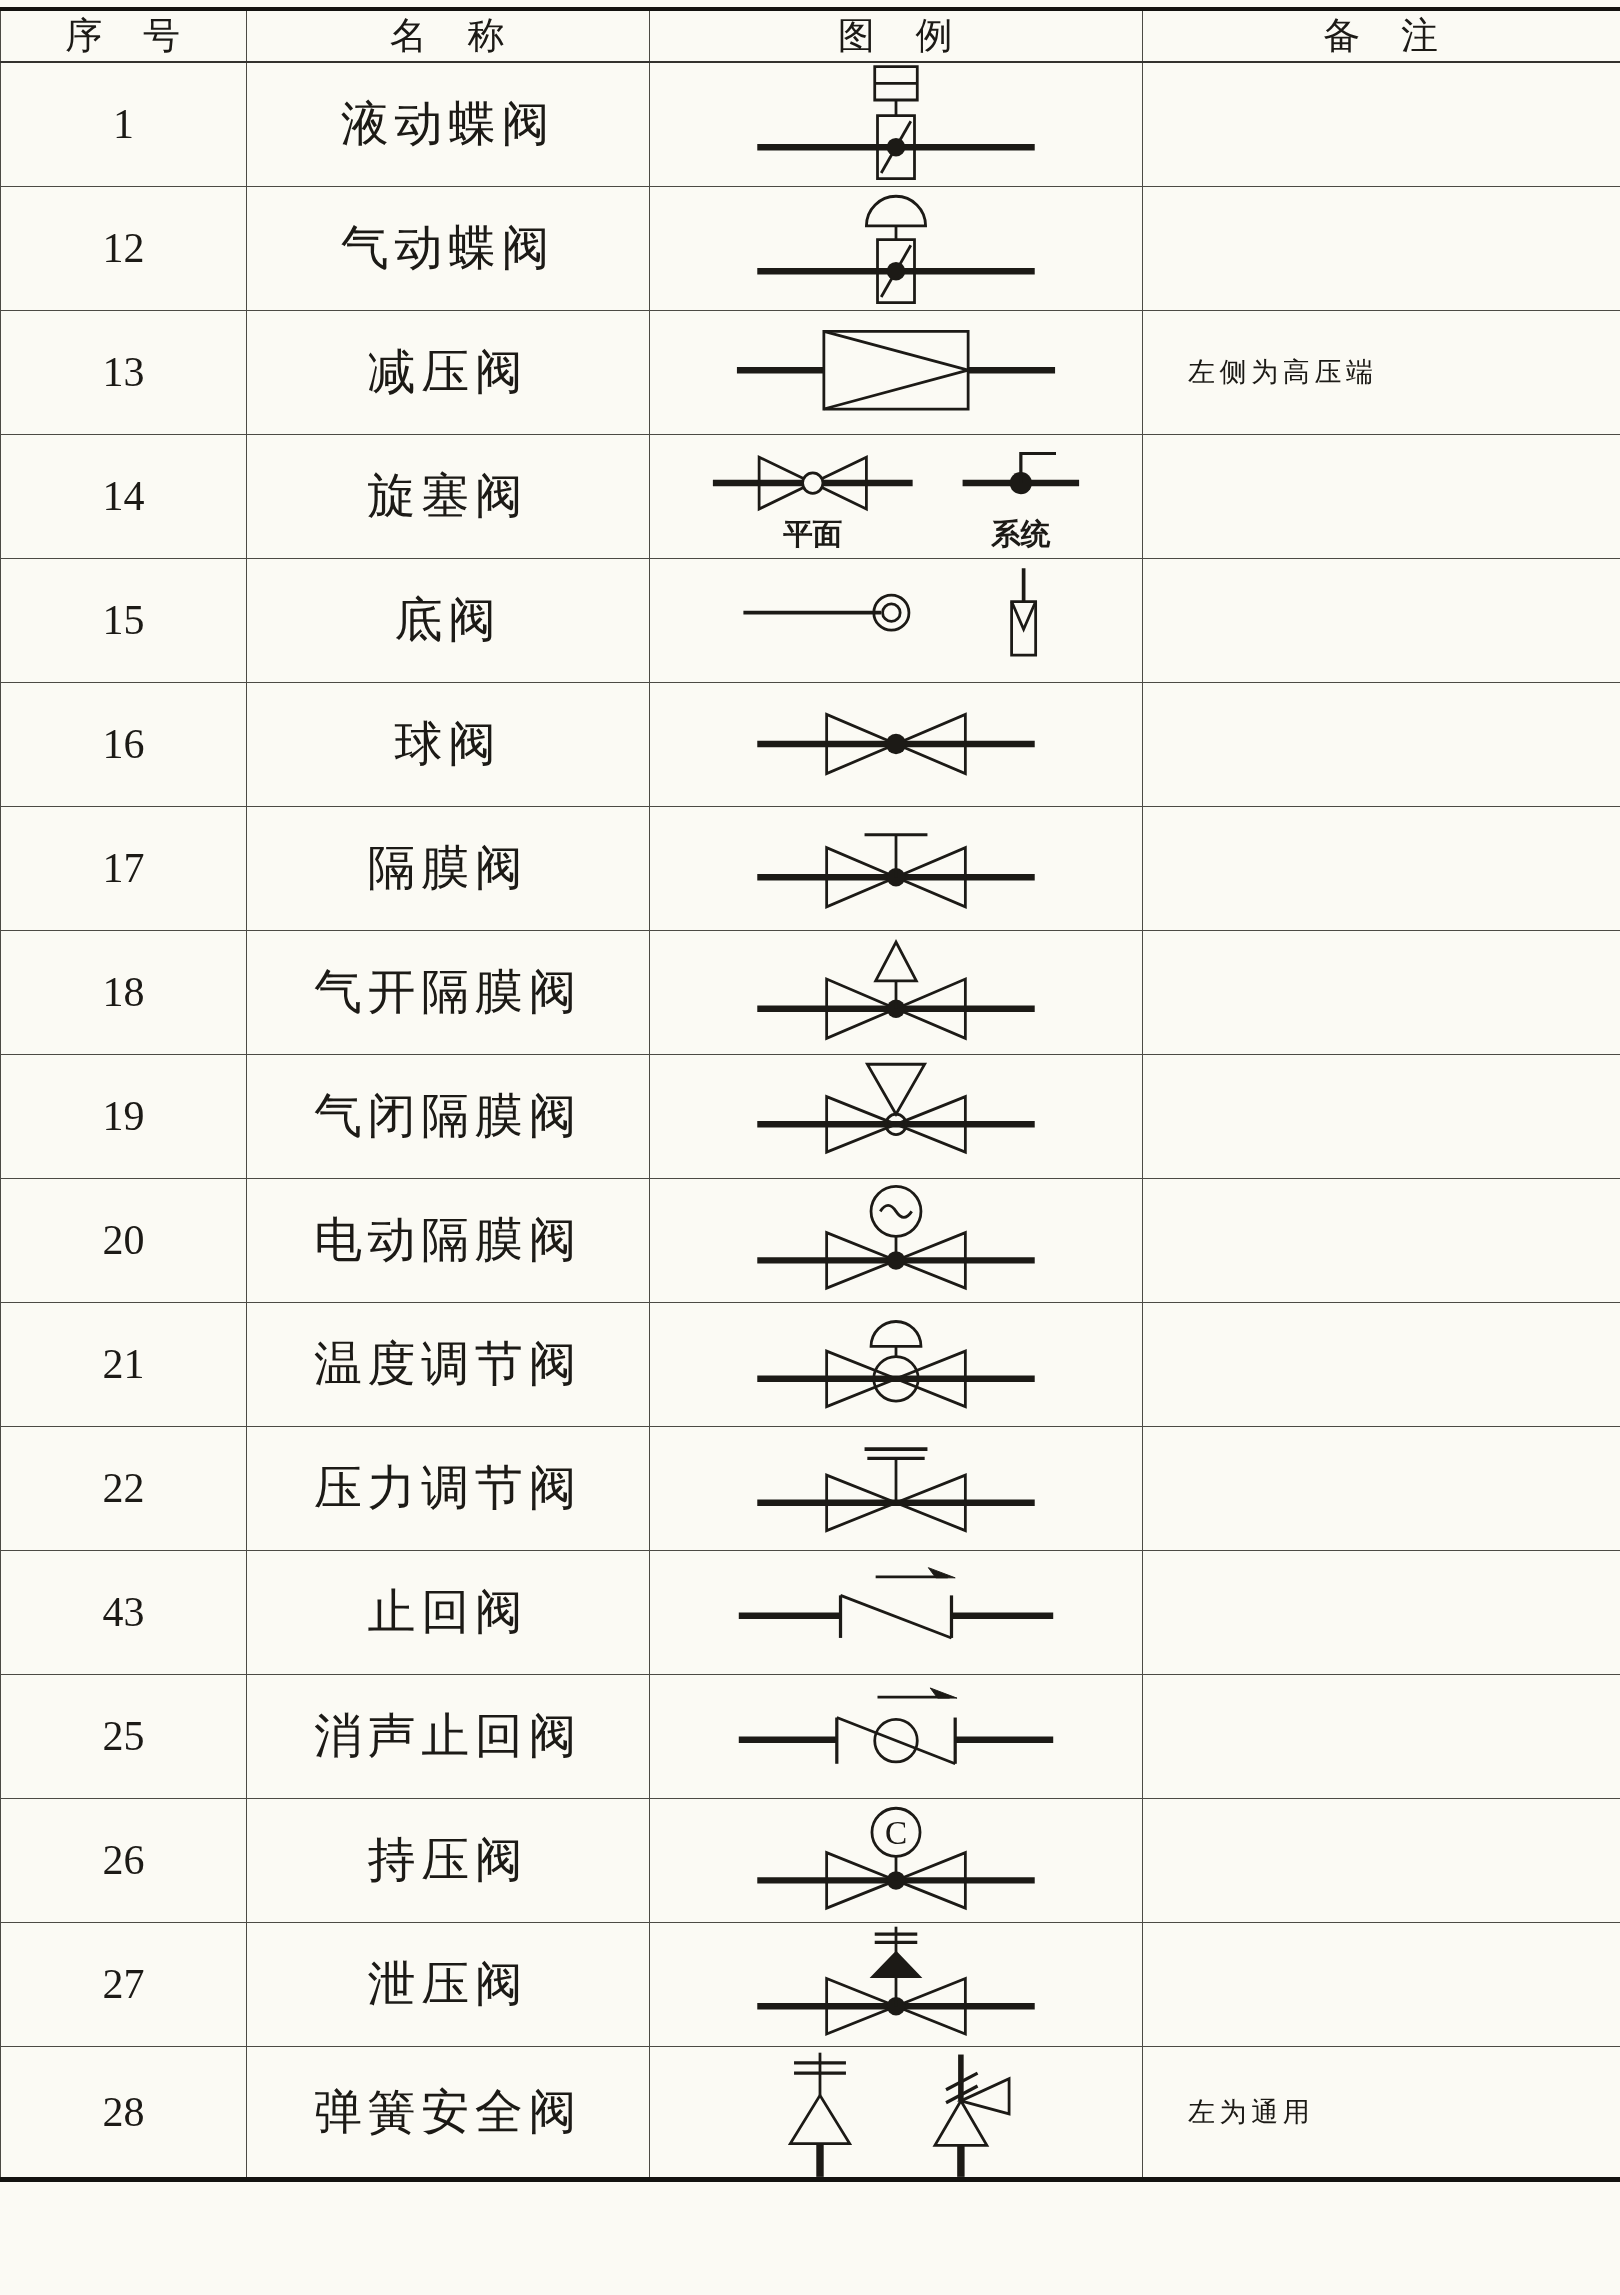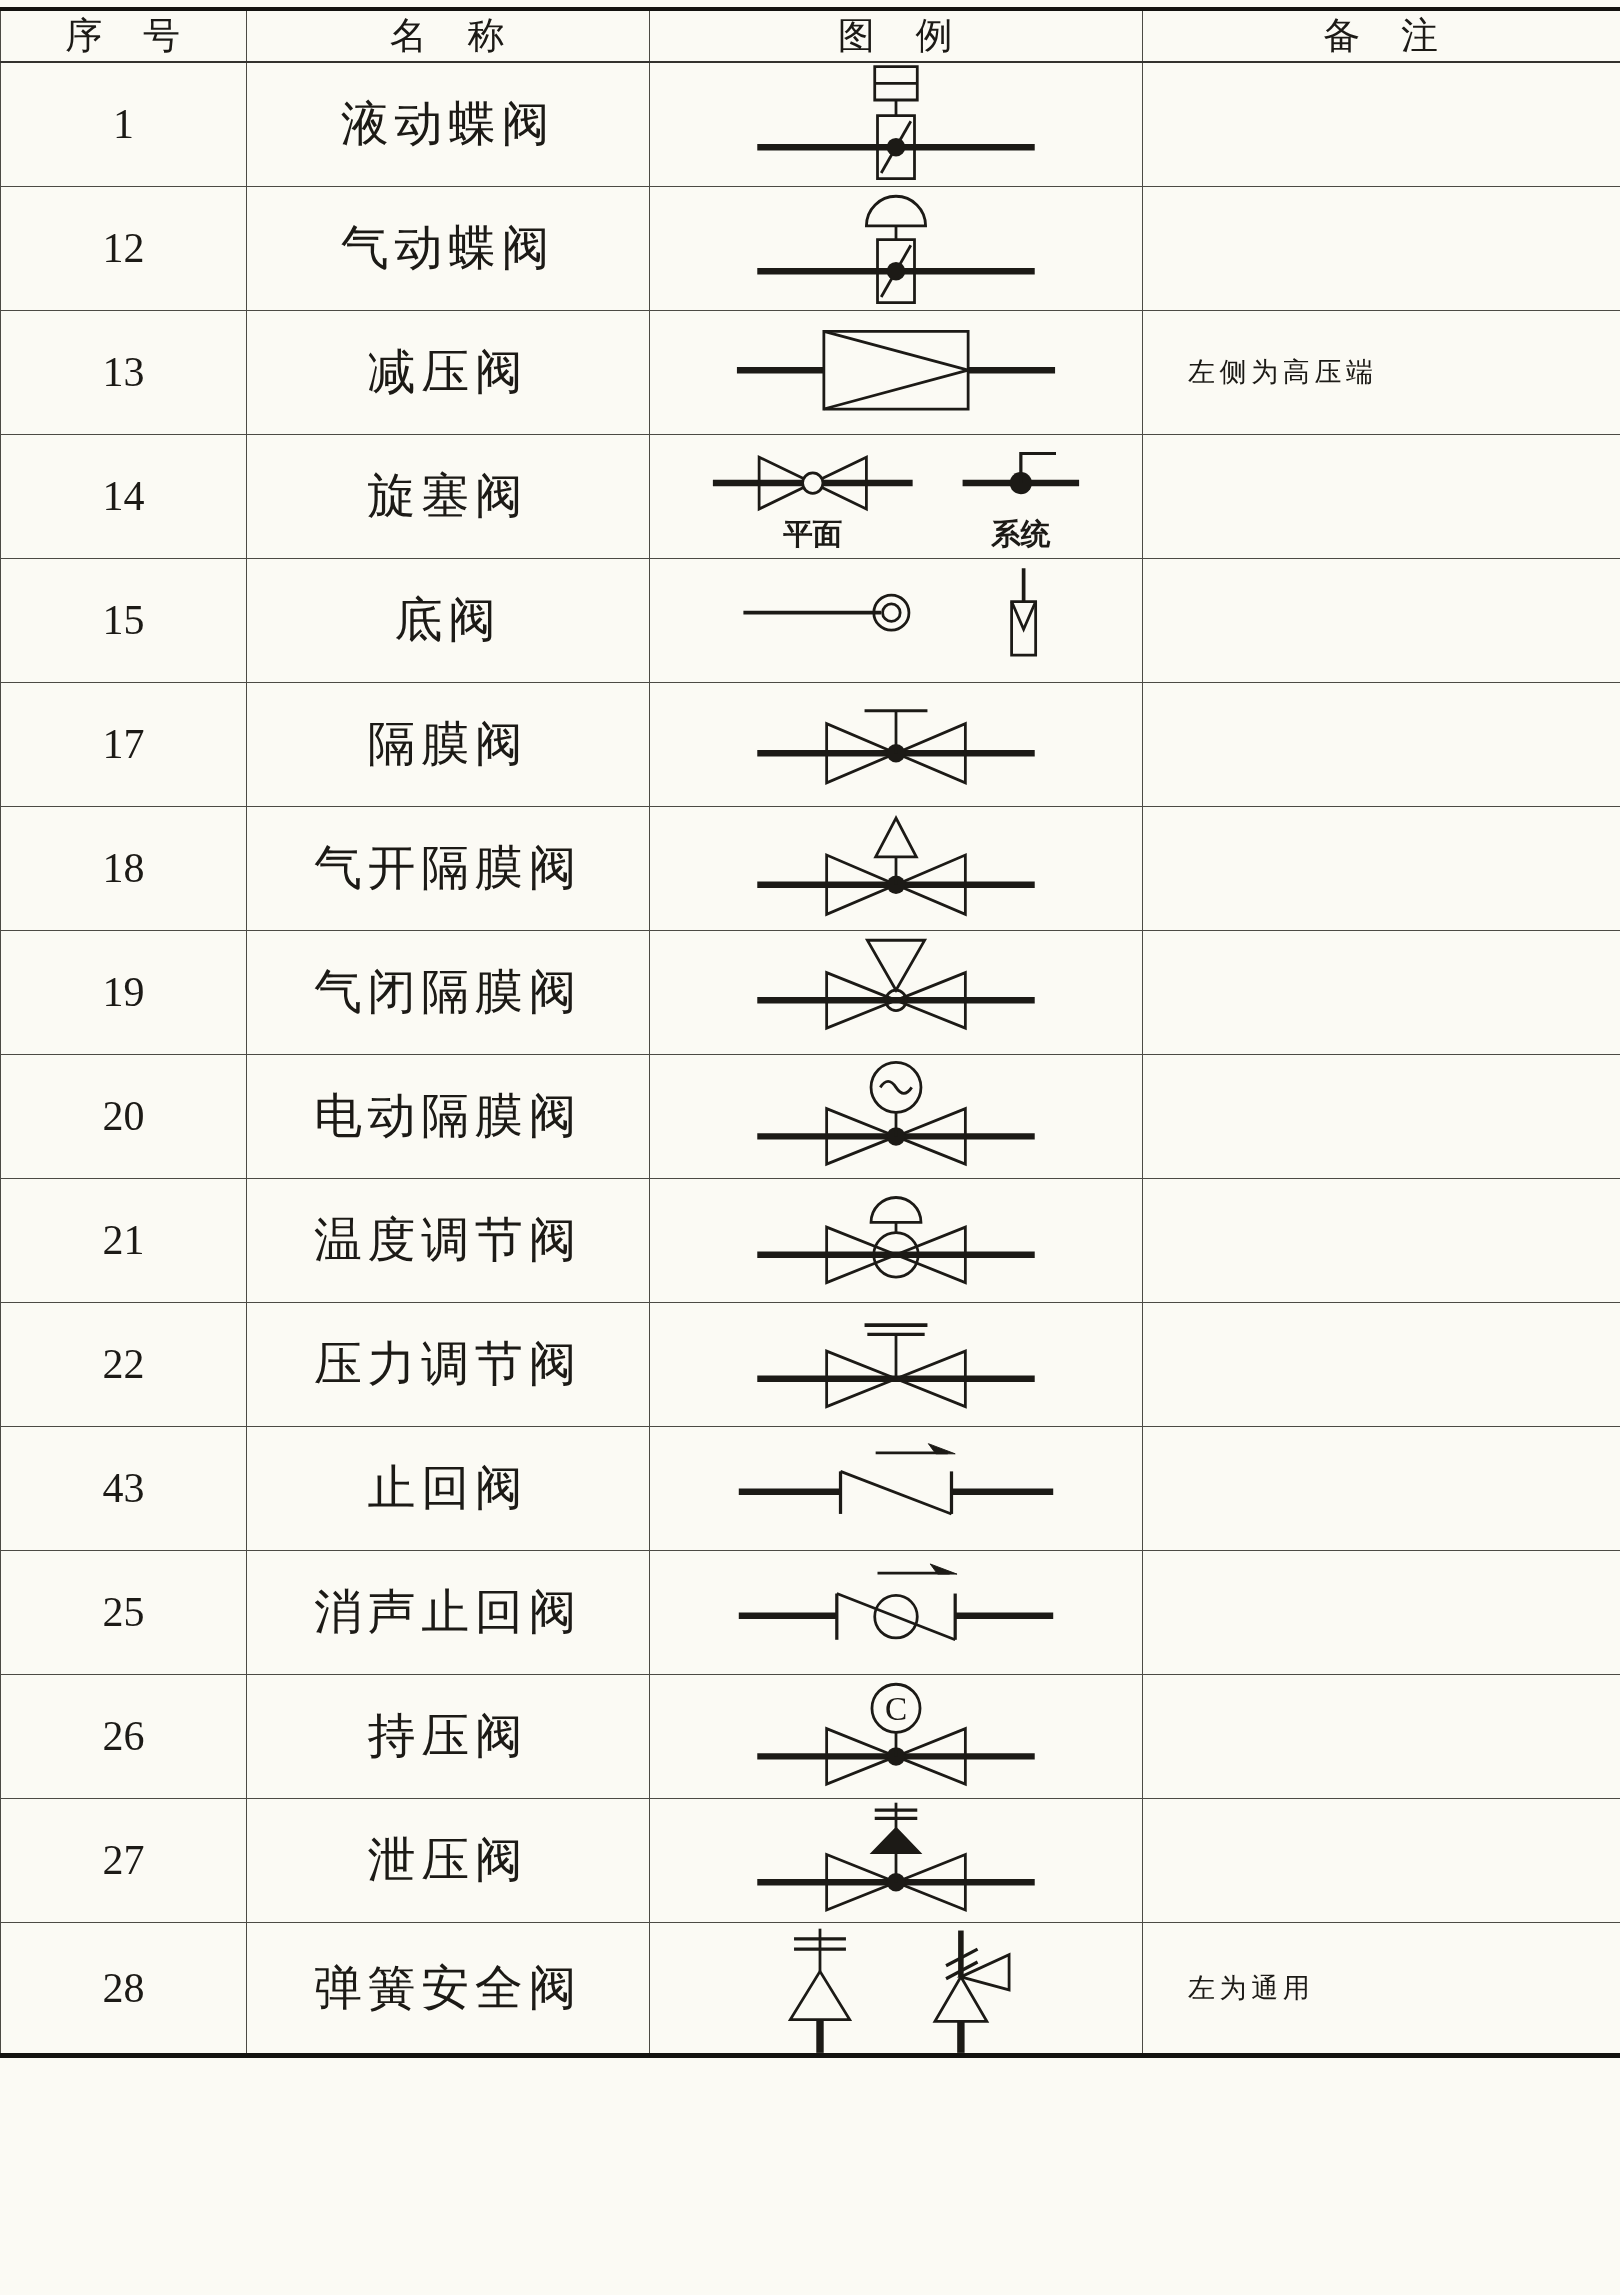--- a/index.html
+++ b/index.html
@@ -124,20 +124,33 @@
               <circle cx="255" cy="58" r="19" stroke="#1c1a16" stroke-width="3" fill="none"></circle>
               <circle cx="255" cy="58" r="9.5" stroke="#1c1a16" stroke-width="3" fill="none"></circle>
               <line x1="398" y1="10" x2="398" y2="46" stroke="#1c1a16" stroke-width="4"></line>
               <path d="M385,46 h26 v58 h-26 Z" stroke="#1c1a16" stroke-width="3" fill="none"></path>
               <path d="M385,46 L398,76 L411,46" stroke="#1c1a16" stroke-width="3" fill="none"></path>
             </svg>
           </td>
     <td class="c-rem"></td>
   </tr>
         <tr>
+    <td class="c-no">16</td>
+    <td class="c-name">球阀</td>
+    <td class="c-sym">
+            <svg width="482" height="123" viewBox="0 0 520 133">
+              <line x1="110" y1="66" x2="410" y2="66" stroke="#1c1a16" stroke-width="7"></line>
+              <path d="M185,34 L185,98 L260,66 Z" stroke="#1c1a16" stroke-width="3" fill="none"></path>
+              <path d="M335,34 L335,98 L260,66 Z" stroke="#1c1a16" stroke-width="3" fill="none"></path>
+              <circle cx="260" cy="66" r="11" fill="#1c1a16"></circle>
+            </svg>
+          </td>
+    <td class="c-rem"></td>
+  </tr>
+        <tr>
     <td class="c-no">17</td>
     <td class="c-name">隔膜阀</td>
     <td class="c-sym">
             <svg width="482" height="123" viewBox="0 0 520 133">
               <line x1="110" y1="76" x2="410" y2="76" stroke="#1c1a16" stroke-width="7"></line>
               <path d="M185,44 L185,108 L260,76 Z" stroke="#1c1a16" stroke-width="3" fill="none"></path>
               <path d="M335,44 L335,108 L260,76 Z" stroke="#1c1a16" stroke-width="3" fill="none"></path>
               <circle cx="260" cy="76" r="10" fill="#1c1a16"></circle>
               <line x1="260" y1="76" x2="260" y2="30" stroke="#1c1a16" stroke-width="3"></line>
               <line x1="226" y1="30" x2="294" y2="30" stroke="#1c1a16" stroke-width="3.5"></line>

